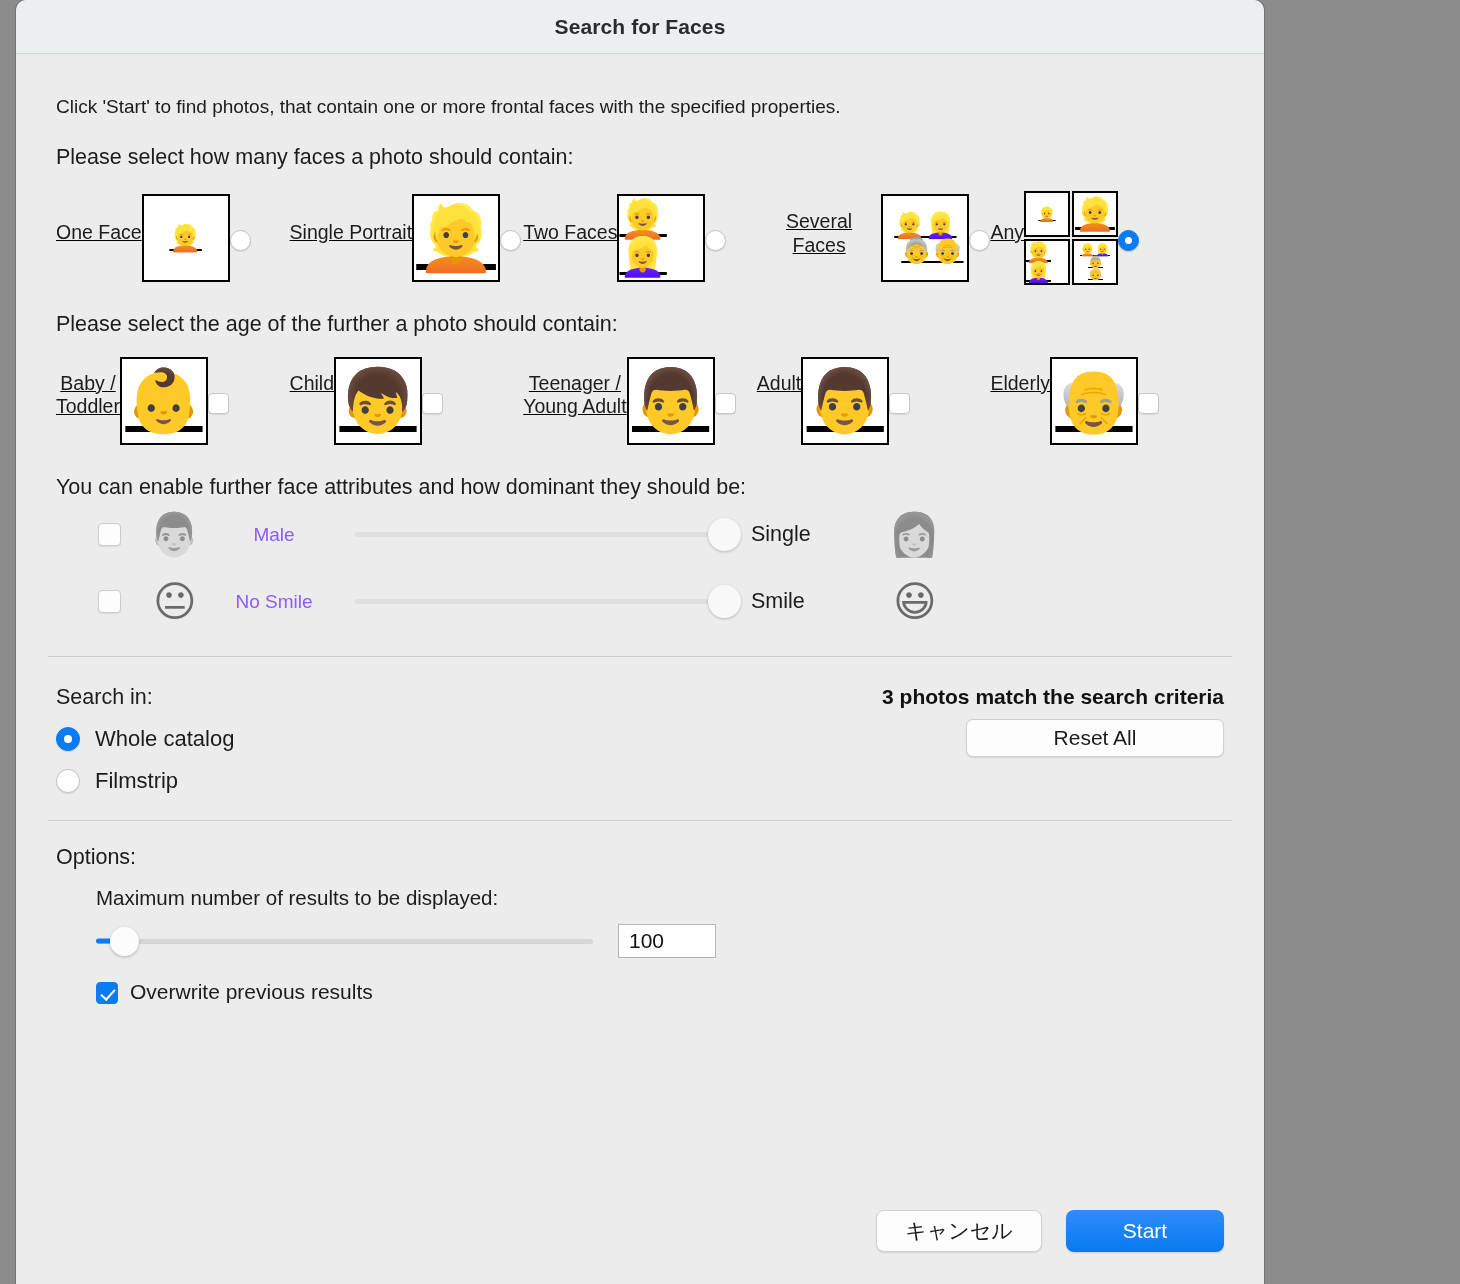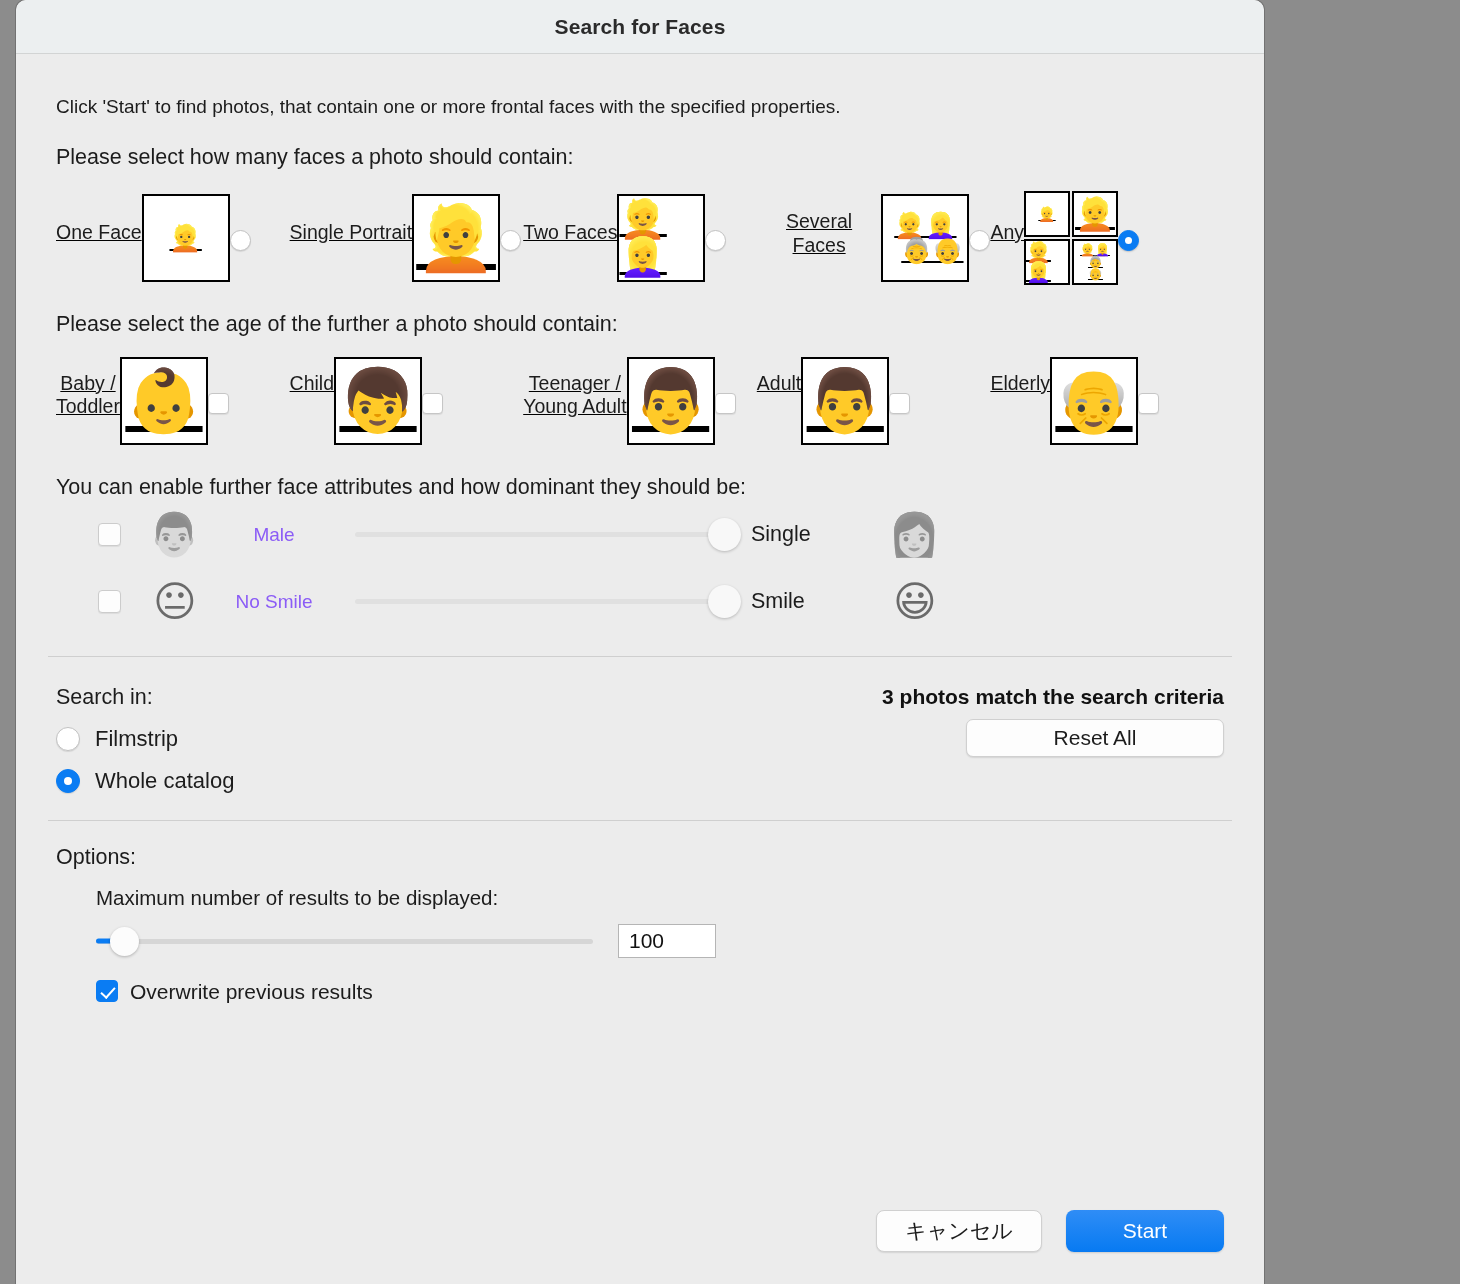--- a/index.html
+++ b/index.html
@@ -272,21 +272,21 @@
   }
   .num-field {
     margin-left: 25px;
     width: 98px; height: 34px;
     background: #fff;
     border: 1px solid #b5b5b5;
     display: flex; align-items: center;
     padding-left: 10px;
     font-size: 21px; color: #111;
   }
-  .ow-row { display: flex; align-items: flex-start; margin-top: 22px; margin-left: 40px; }
+  .ow-row { display: flex; align-items: flex-end; margin-top: 22px; margin-left: 40px; }
   .ow-check {
     width: 22px; height: 22px; border-radius: 4px;
     background: #0a7cf3; border: 1px solid #0a7cf3;
     position: relative; flex: none;
   }
   .ow-check::after {
     content: "";
     position: absolute;
     left: 7px; top: 3px;
     width: 6px; height: 12px;
@@ -484,26 +484,26 @@
     <div class="reset-btn">Reset All</div>
 
     <div class="divider" style="margin-top:22px;"></div>
 
     <div class="search-section">
       <div class="search-head-row">
         <div class="search-in-label">Search in:</div>
         <div class="match-text">3 photos match the search criteria</div>
       </div>
       <div class="radio-line">
+        <div class="radio-lg selected"></div>
+        <div class="radio-line-label">Whole catalog</div>
+      </div>
+      <div class="radio-line">
         <div class="radio-lg"></div>
         <div class="radio-line-label">Filmstrip</div>
-      </div>
-      <div class="radio-line">
-        <div class="radio-lg selected"></div>
-        <div class="radio-line-label">Whole catalog</div>
       </div>
     </div>
 
     <div class="divider" style="margin-top:26px;"></div>
 
     <div class="options-section">
       <div class="options-title">Options:</div>
       <div class="max-label">Maximum number of results to be displayed:</div>
       <div class="max-slider-row">
         <div class="max-slider">

